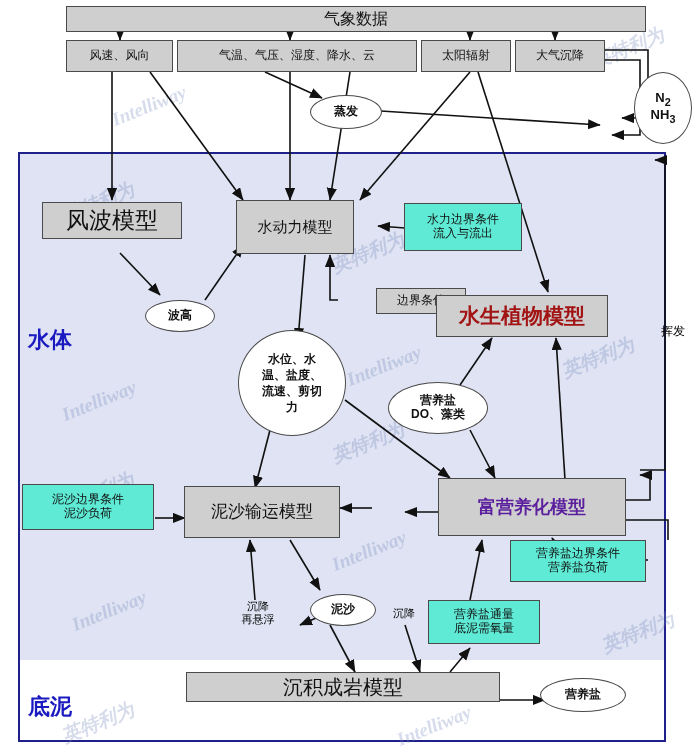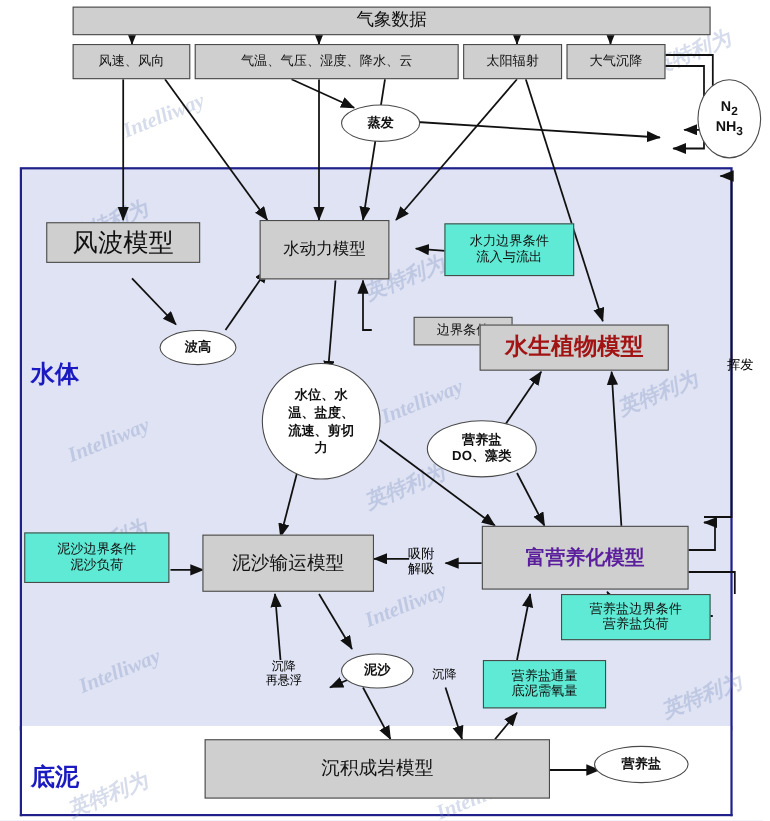--- a/index.html
+++ b/index.html
@@ -171,37 +171,35 @@
 力</div>
 
   <div class="node ellipse small" style="left:388px;top:382px;width:100px;height:52px;white-space:pre-line;">营养盐
 DO、藻类</div>
 
   <div class="node boxlite small" style="left:22px;top:484px;width:132px;height:46px;white-space:pre-line;">泥沙边界条件
 泥沙负荷</div>
 
   <div class="node box" style="left:184px;top:486px;width:156px;height:52px;font-size:17px;">泥沙输运模型</div>
 
-  <div class="node small" style="left:358px;top:488px;width:50px;height:46px;white-space:pre-line;background:transparent;">吸附
-解吸</div>
 
   <div class="node box big-purple" style="left:438px;top:478px;width:188px;height:58px;">富营养化模型</div>
 
   <div class="node boxlite small" style="left:510px;top:540px;width:136px;height:42px;white-space:pre-line;">营养盐边界条件
 营养盐负荷</div>
 
   <div class="node sub" style="left:228px;top:596px;width:60px;height:34px;white-space:pre-line;background:transparent;">沉降
 再悬浮</div>
 
   <div class="node ellipse small" style="left:310px;top:594px;width:66px;height:32px;">泥沙</div>
 
   <div class="node sub" style="left:382px;top:604px;width:44px;height:18px;background:transparent;">沉降</div>
 
-  <div class="node boxlite small" style="left:428px;top:600px;width:112px;height:44px;white-space:pre-line;margin-left:11px;">营养盐通量
+  <div class="node boxlite small" style="left:428px;top:600px;width:112px;height:44px;white-space:pre-line;">营养盐通量
 底泥需氧量</div>
 
-  <div class="node box" style="left:186px;top:672px;width:314px;height:54px;font-size:17px;">沉积成岩模型</div>
+  <div class="node box" style="left:186px;top:672px;width:314px;height:30px;font-size:20px;">沉积成岩模型</div>
 
   <div class="node ellipse small" style="left:540px;top:678px;width:86px;height:34px;">营养盐</div>
 
   <div class="node small" style="left:650px;top:322px;width:46px;height:20px;background:transparent;">挥发</div>
 
 </div>
 
 </body></html>

